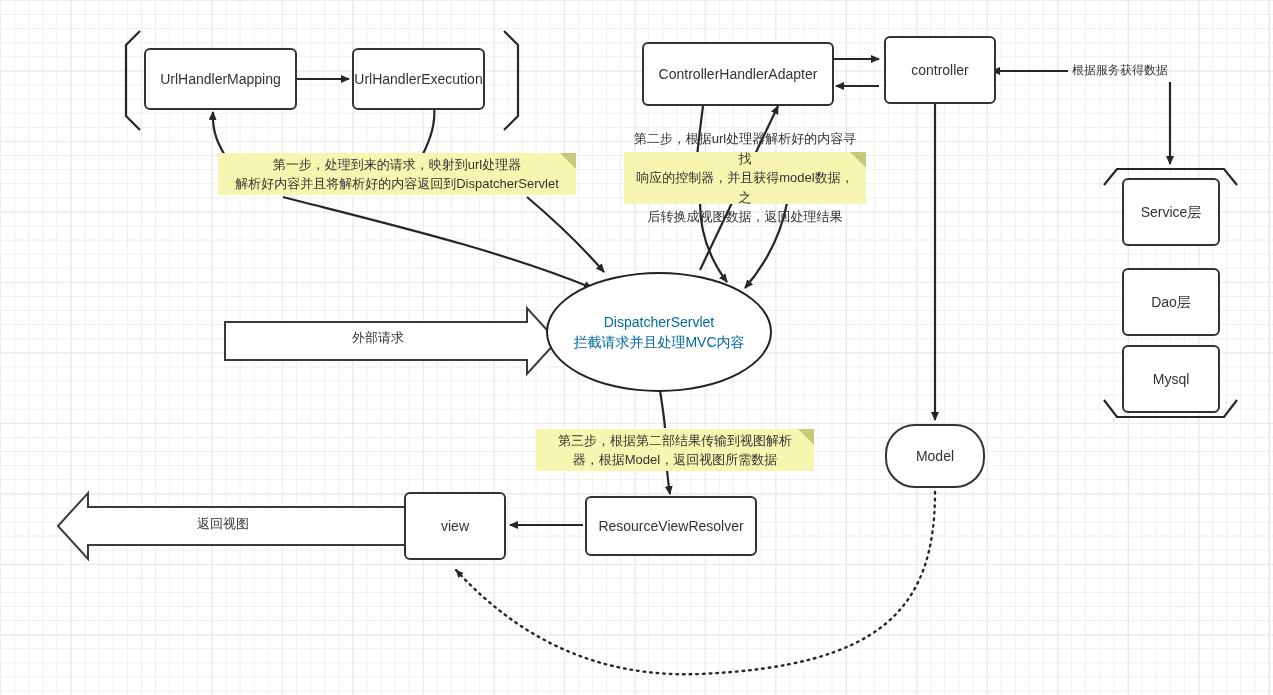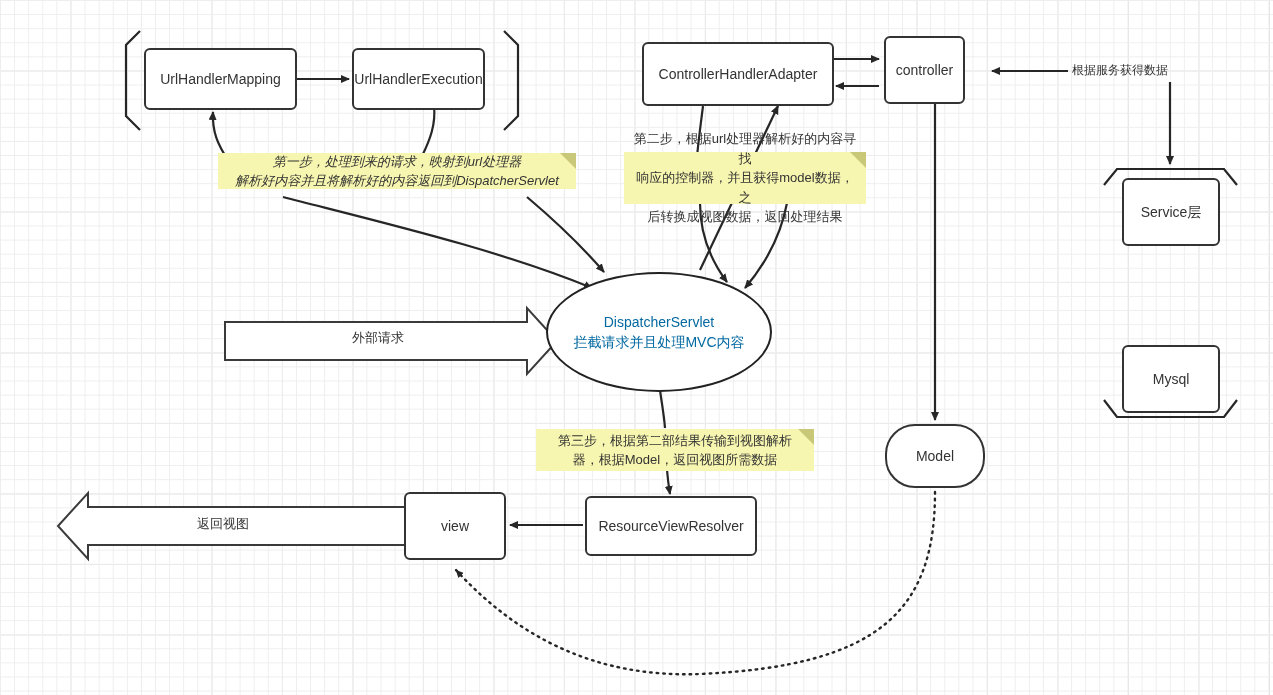--- a/index.html
+++ b/index.html
@@ -142,21 +142,21 @@
   </div>
 
   <div class="node" style="left:352px;top:48px;width:133px;height:62px;">
     <span>UrlHandlerExecution</span>
   </div>
 
   <div class="node" style="left:642px;top:42px;width:192px;height:64px;">
     <span>ControllerHandlerAdapter</span>
   </div>
 
-  <div class="node" style="left:884px;top:36px;width:81px;height:68px;">
+  <div class="node" style="left:884px;top:36px;width:112px;height:68px;">
     <span>controller</span>
   </div>
 
   <div class="ellipse" style="left:546px;top:272px;width:226px;height:120px;">
     <div>
       <div>DispatcherServlet</div>
       <div>拦截请求并且处理MVC内容</div>
     </div>
   </div>
 
@@ -169,26 +169,29 @@
   </div>
 
   <div class="node" style="left:585px;top:496px;width:172px;height:60px;">
     <span>ResourceViewResolver</span>
   </div>
 
   <div class="node" style="left:1122px;top:178px;width:98px;height:68px;">
     <span>Service层</span>
   </div>
 
+  <div class="node" style="left:1122px;top:268px;width:98px;height:68px;">
+    <span>Dao层</span>
+  </div>
 
   <div class="node" style="left:1122px;top:345px;width:98px;height:68px;">
     <span>Mysql</span>
   </div>
 
-  <div class="note" style="left:218px;top:153px;width:358px;height:36px;font-style:italic;">
+  <div class="note" style="left:218px;top:153px;width:358px;height:42px;">
     <span class="fold"></span>
     <div>
       <div>第一步，处理到来的请求，映射到url处理器</div>
       <div>解析好内容并且将解析好的内容返回到DispatcherServlet</div>
     </div>
   </div>
 
   <div class="note" style="left:624px;top:152px;width:242px;height:52px;">
     <span class="fold"></span>
     <div>

